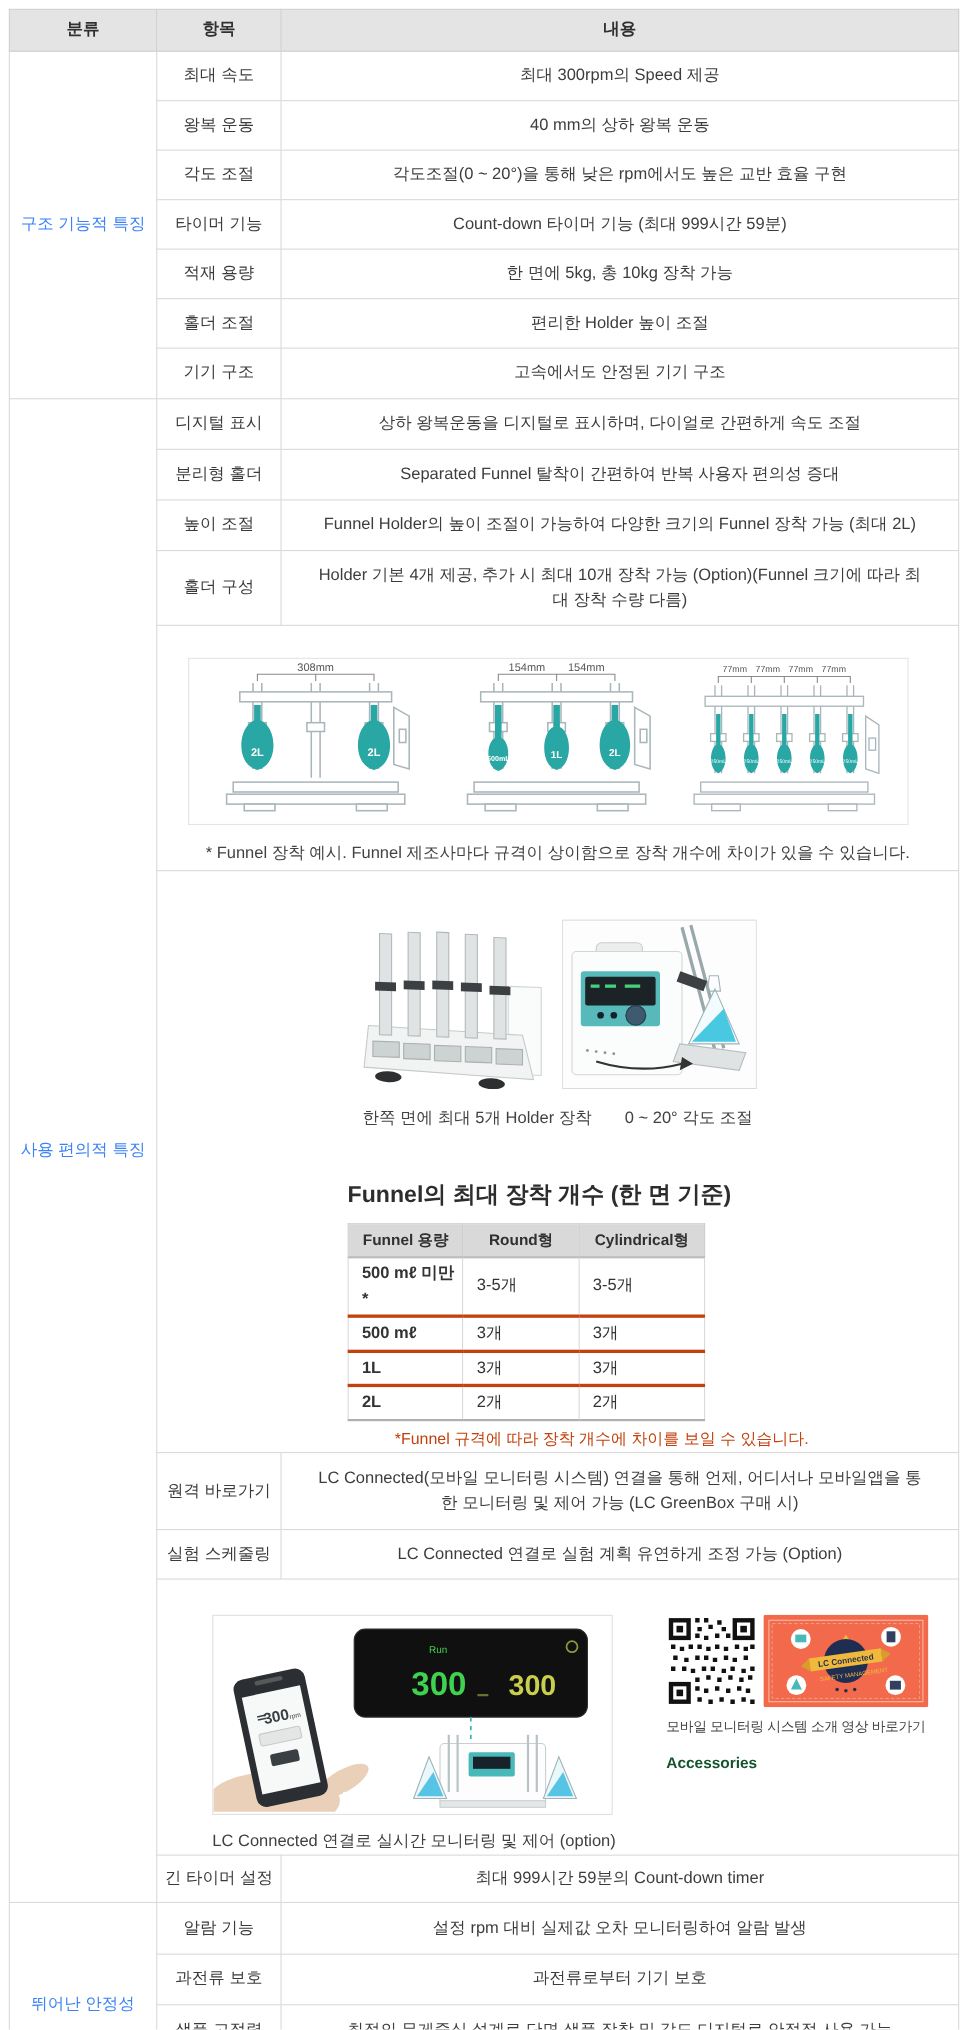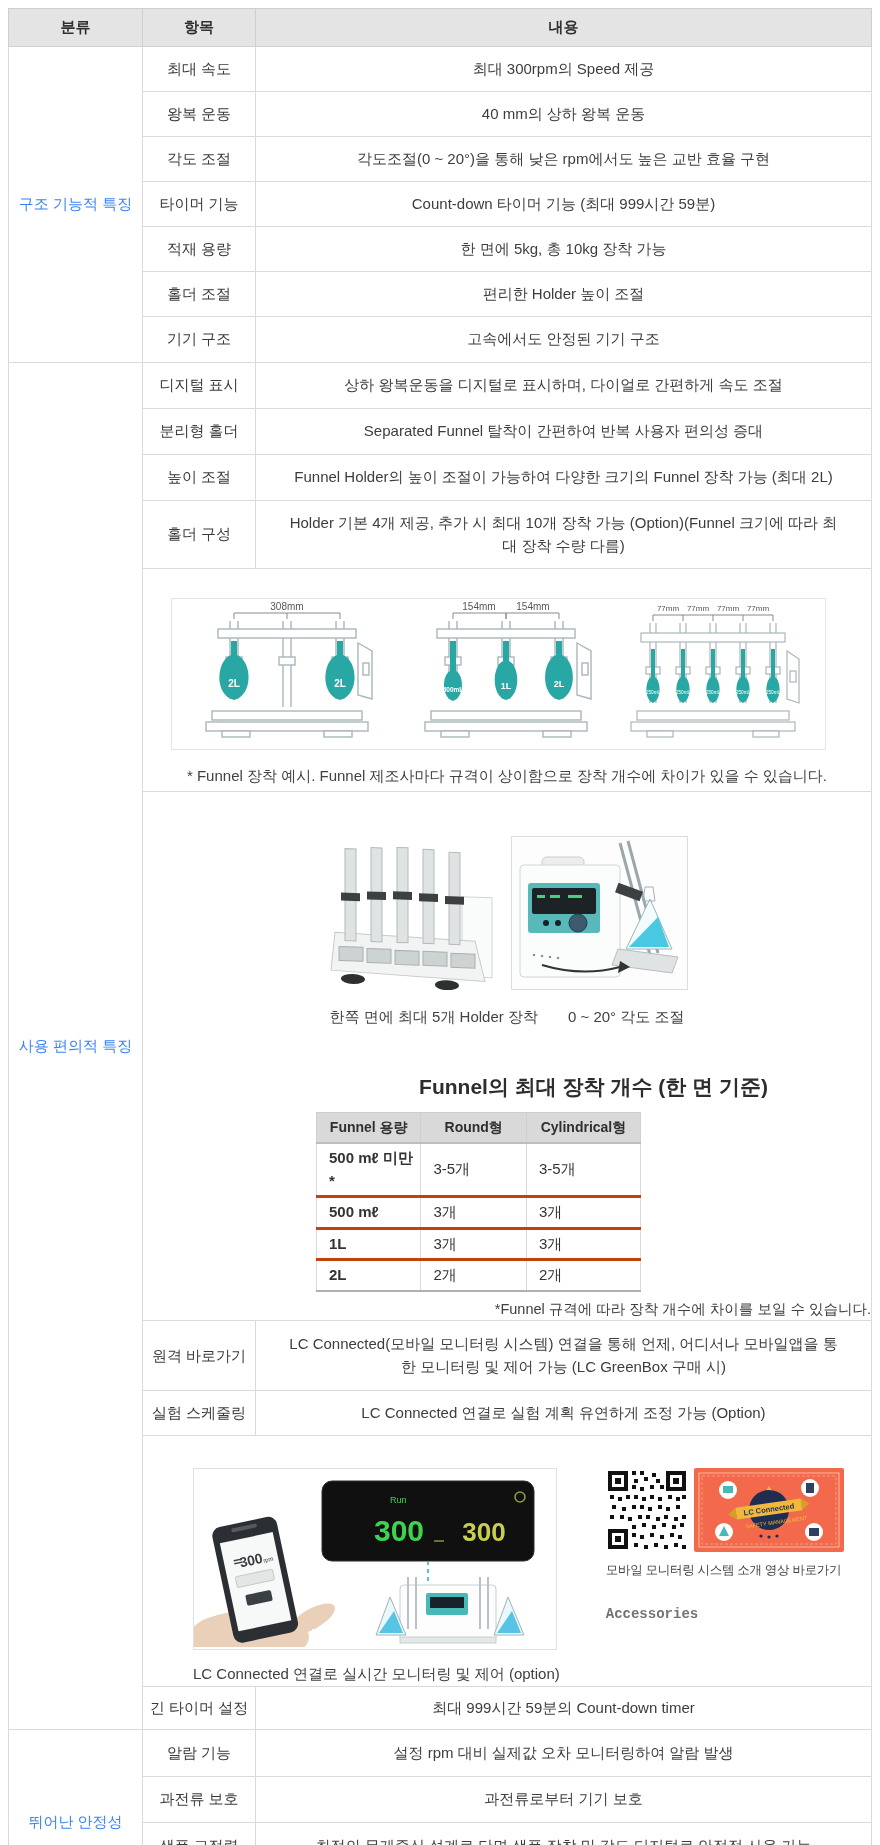--- a/index.html
+++ b/index.html
@@ -13,36 +13,36 @@
   td.item{color:#3a3a3a;}
   td.val{padding:4px 28px;}
   td.imgcell{padding:0;text-align:center;vertical-align:top;}
   
   .diag-box{width:653px;height:150px;margin:25px 0 0 28px;border:1px solid #e4e4e4;display:flex;justify-content:space-evenly;align-items:flex-start;overflow:hidden;}
   .diag-cap{margin-top:15px;text-align:center;font-size:15px;color:#424242;}
   
   .photos-row{margin-top:44px;display:flex;justify-content:center;align-items:flex-end;gap:14px;}
   .photo-frame{border:1px solid #dcdcdc;background:#fff;line-height:0;}
   .photos-caps{margin-top:16px;display:flex;justify-content:center;gap:30px;font-size:15px;color:#424242;}
-  .ft-title{margin:42px 0 10px 173px;text-align:center;font-size:21px;font-weight:bold;color:#2d2d2d;}
+  .ft-title{margin:42px 0 10px 173px;text-align:left;font-size:21px;font-weight:bold;color:#2d2d2d;}
   table.ft{border-collapse:collapse;margin-left:173px;width:325px;font-size:14px;color:#333;}
   table.ft th{background:#d9d9d9;font-weight:bold;padding:4px 2px;border-bottom:2px solid #bdbdbd;font-size:14px;}
   table.ft td{padding:3px 0 3px 12px;text-align:left;border-bottom:3px solid #c2410c;}
   table.ft td.c1{font-weight:bold;}
   table.ft td.c2,table.ft td.c3,table.ft th.h2,table.ft th.h3{border-left:1px solid #cfcfcf;margin-top:12px;}
   table.ft tr.last td{border-bottom:2px solid #b0b0b0;}
-  .ft-foot{margin:7px 0 0 80px;text-align:right;font-size:14.5px;color:#404040;}
+  .ft-foot{margin:7px 0 0 80px;text-align:center;font-size:14.5px;color:#c2410c;}
   
   .lc-wrap{display:flex;padding:32px 0 0 50px;gap:46px;text-align:left;}
   .lc-imgbox{width:362px;height:180px;border:1px solid #e0e0e0;overflow:hidden;line-height:0;}
   .lc-cap{margin-top:13px;font-size:15px;color:#404040;}
   .lc-right{width:242px;}
   .lc-qr-row{display:flex;gap:6px;align-items:flex-start;line-height:0;}
   .lc-qr-cap{margin-top:9px;font-size:12.5px;letter-spacing:-0.3px;color:#444;white-space:nowrap;}
-  .lc-acc-label{margin-top:24px;font-size:14px;font-weight:bold;color:#737373;font-family:Liberation Mono, monospace;}
+  .lc-acc-label{margin-top:12px;font-size:14px;font-weight:bold;color:#14532d;}
   table.acc{border-collapse:collapse;width:232px;margin-top:4px;font-size:13px;color:#2f2f2f;}
   table.acc th{background:#d6d6d6;font-weight:bold;padding:3px 4px;border-top:1px solid #9b9b9b;border-bottom:1px solid #ababab;}
   table.acc td{padding:3px 6px;border-bottom:1px solid #9b9b9b;}
   table.acc td.a1{font-weight:bold;text-align:center;}
   table.acc td.a2,table.acc th.h2{border-left:1px solid #c4c4c4;}
   svg text{font-family:"Liberation Sans","DejaVu Sans",sans-serif;}
 </style>
 </head>
 <body>
 

